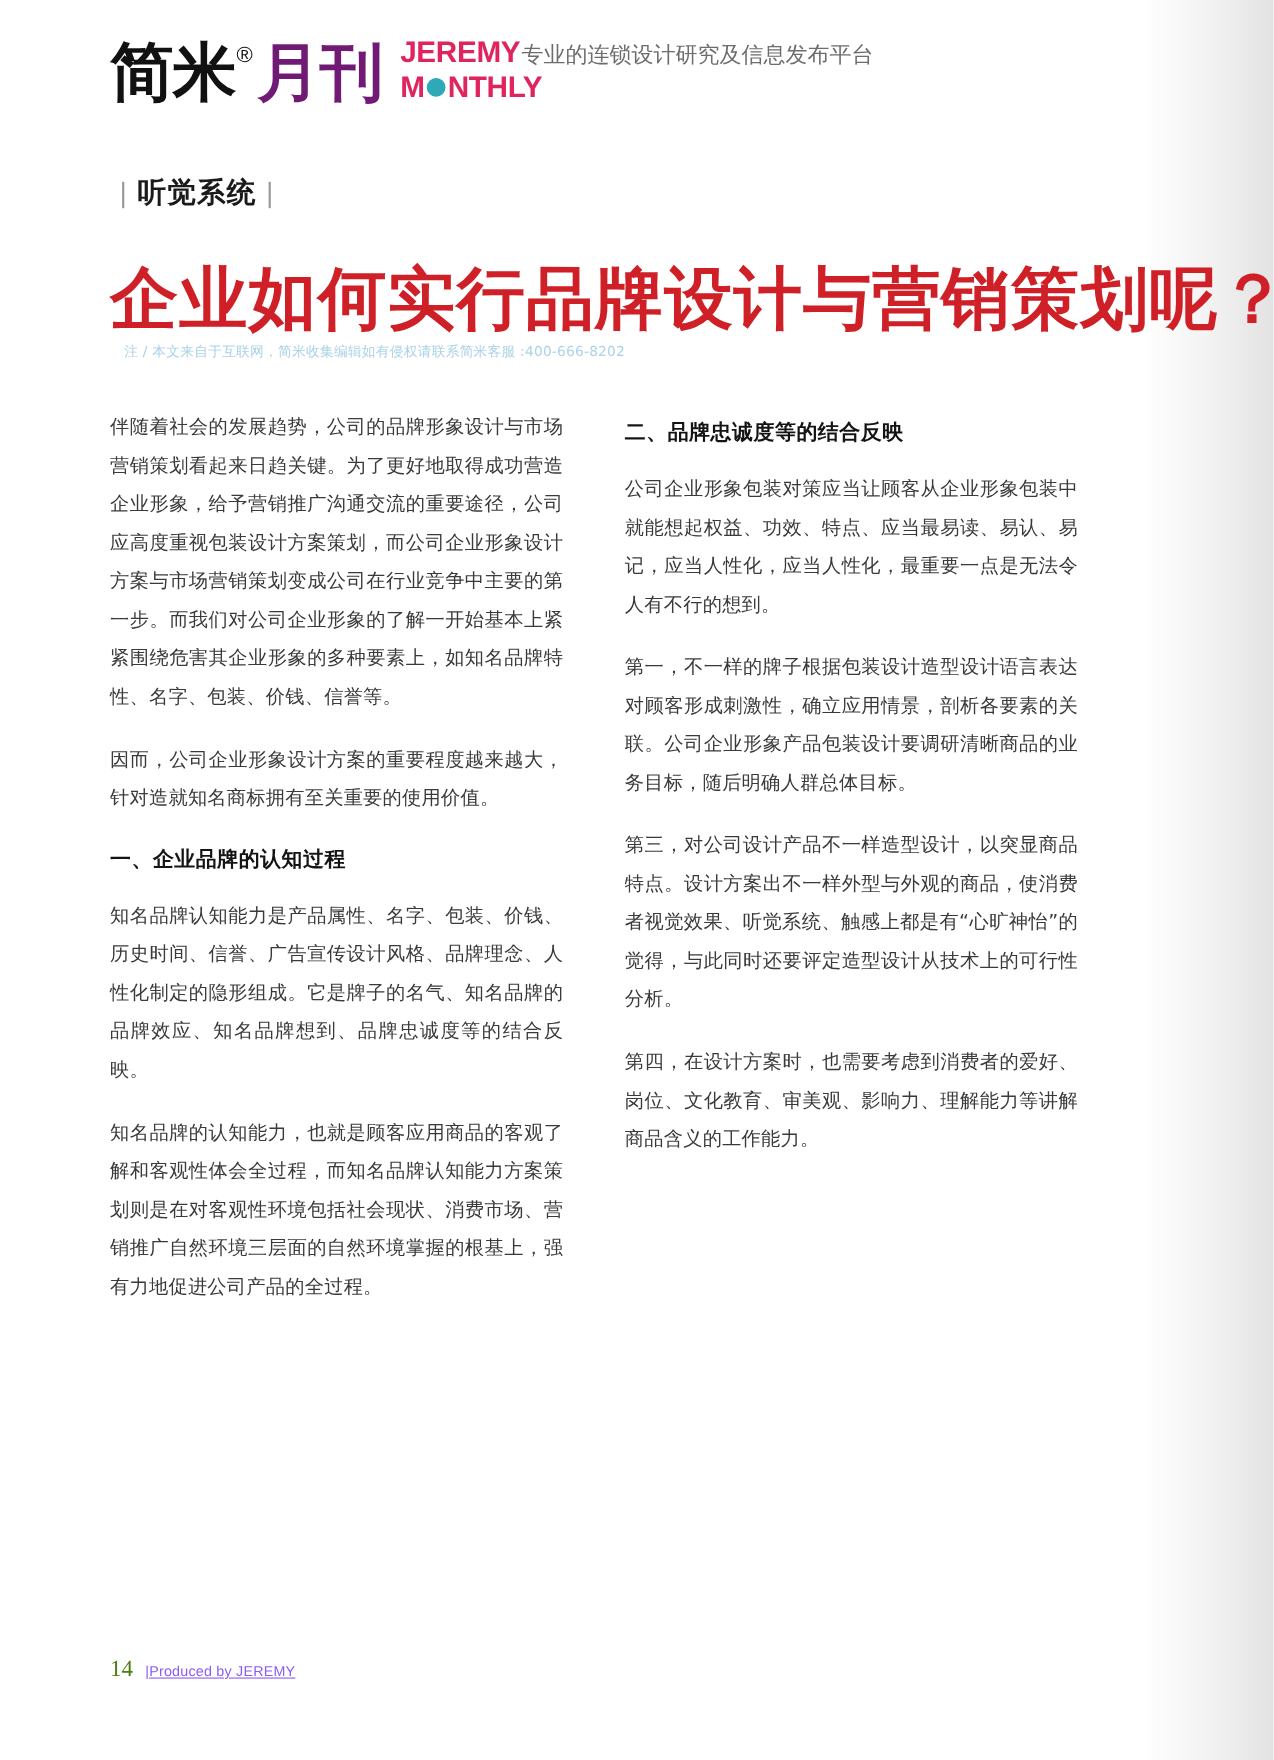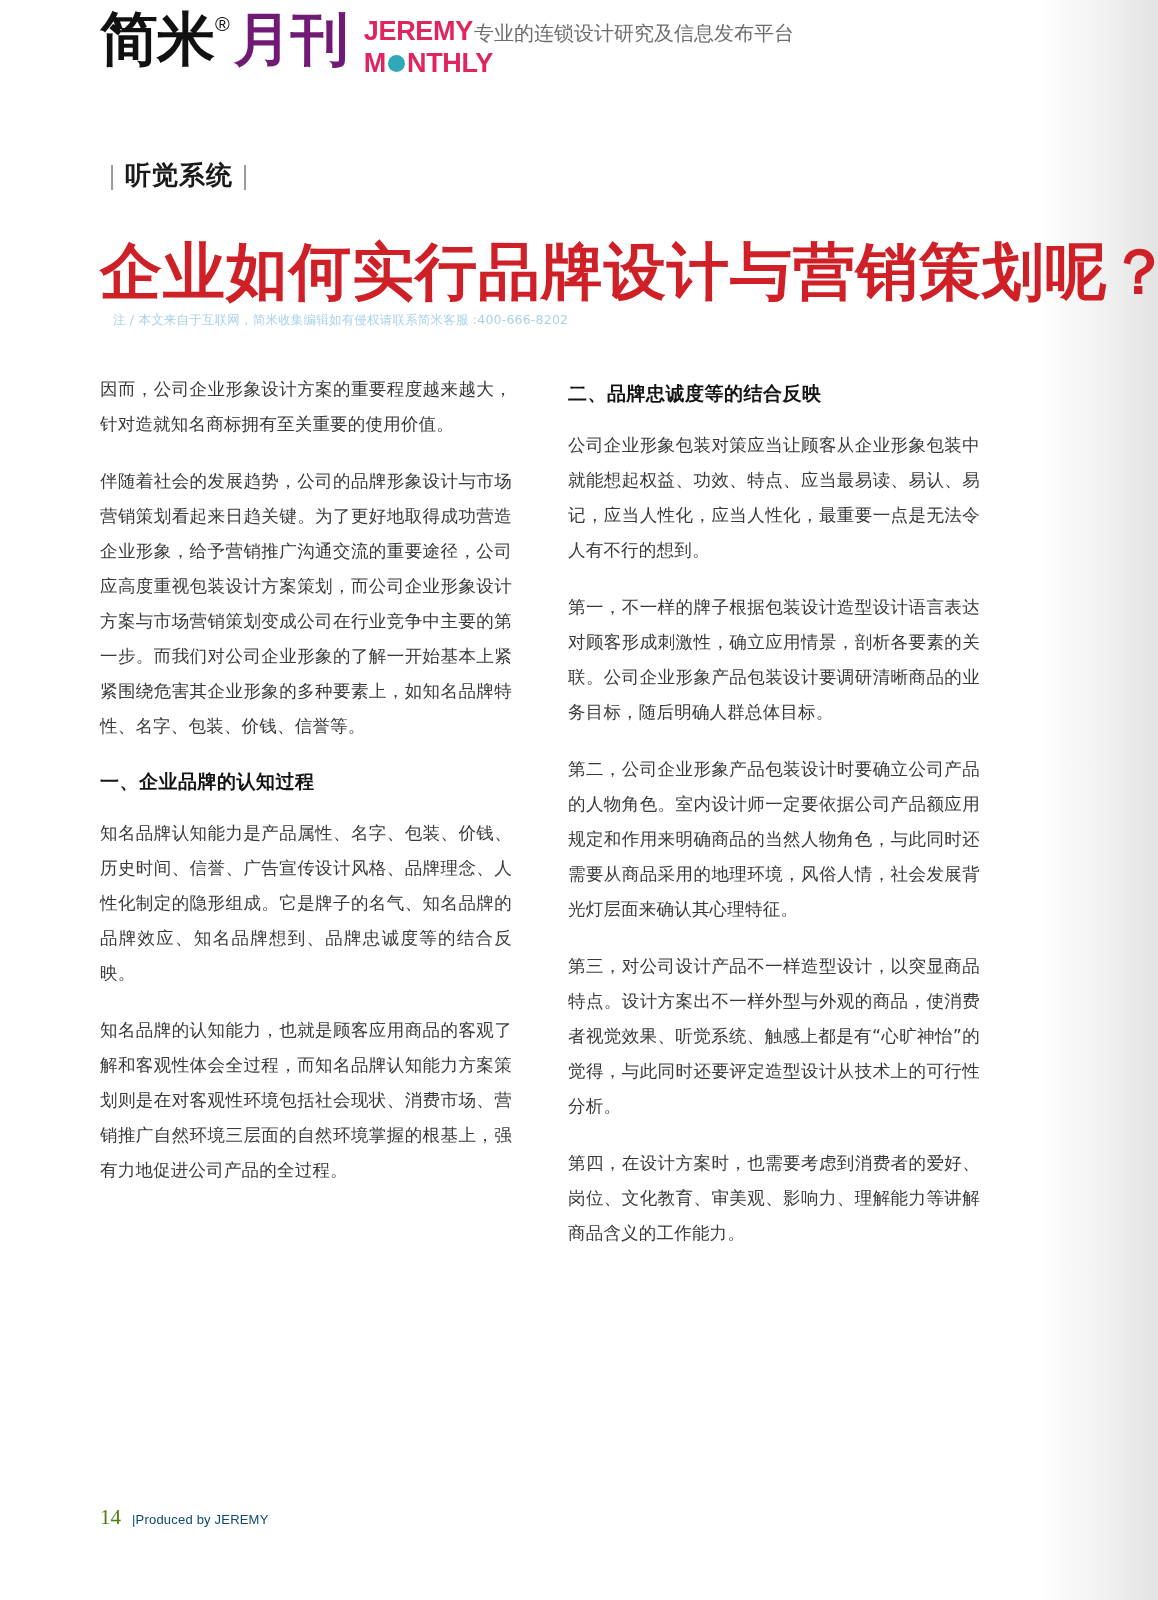--- a/index.html
+++ b/index.html
@@ -33,23 +33,23 @@
     width: 1040px;
     height: 100%;
     box-sizing: border-box;
     padding: 0 0 0 0;
   }
 
   
   .masthead {
     position: absolute;
     left: 100px;
-    top: 12px;
-    display: flex;
-    align-items: flex-start;
+    top: 28px;
+    display: flex;
+    align-items: flex-end;
   }
   .logo-cn {
     position: relative;
     display: flex;
     align-items: flex-start;
     line-height: 1;
   }
   .logo-jianmi {
     font-family: "DejaVu Sans", sans-serif;
     font-size: 58px;
@@ -202,23 +202,24 @@
     align-items: baseline;
   }
   .page-num {
     font-family: "Liberation Serif", serif;
     font-size: 21px;
     color: #4d7c0f;
   }
   .footer-credit {
     font-family: "Liberation Sans", sans-serif;
     font-size: 13px;
-    color: #0c4a6e;
+    color: #8b5cf6;
     margin-left: 11px;
     letter-spacing: 0.2px;
+    text-decoration: underline;
   }
 </style>
 </head>
 <body>
 
 <div class="page">
 
   <div class="edge-shadow"></div>
 
   <div class="content">
@@ -245,31 +246,30 @@
     <div class="category">
       <span class="bar">|</span><span>听觉系统</span><span class="bar">|</span>
     </div>
 
     <h1 class="headline">企业如何实行品牌设计与营销策划呢？</h1>
 
     <div class="note">注 / 本文来自于互联网，简米收集编辑如有侵权请联系简米客服 :400-666-8202</div>
 
     <div class="columns">
       <div class="col" id="left-col">
+          <p>伴随着社会的发展趋势，公司的品牌形象设计与市场营销策划看起来日趋关键。为了更好地取得成功营造企业形象，给予营销推广沟通交流的重要途径，公司应高度重视包装设计方案策划，而公司企业形象设计方案与市场营销策划变成公司在行业竞争中主要的第一步。而我们对公司企业形象的了解一开始基本上紧紧围绕危害其企业形象的多种要素上，如知名品牌特性、名字、包装、价钱、信誉等。</p>
           <p>因而，公司企业形象设计方案的重要程度越来越大，针对造就知名商标拥有至关重要的使用价值。</p>
-          <p>伴随着社会的发展趋势，公司的品牌形象设计与市场营销策划看起来日趋关键。为了更好地取得成功营造企业形象，给予营销推广沟通交流的重要途径，公司应高度重视包装设计方案策划，而公司企业形象设计方案与市场营销策划变成公司在行业竞争中主要的第一步。而我们对公司企业形象的了解一开始基本上紧紧围绕危害其企业形象的多种要素上，如知名品牌特性、名字、包装、价钱、信誉等。</p>
           <h2>一、企业品牌的认知过程</h2>
           <p>知名品牌认知能力是产品属性、名字、包装、价钱、历史时间、信誉、广告宣传设计风格、品牌理念、人性化制定的隐形组成。它是牌子的名气、知名品牌的品牌效应、知名品牌想到、品牌忠诚度等的结合反映。</p>
           <p>知名品牌的认知能力，也就是顾客应用商品的客观了解和客观性体会全过程，而知名品牌认知能力方案策划则是在对客观性环境包括社会现状、消费市场、营销推广自然环境三层面的自然环境掌握的根基上，强有力地促进公司产品的全过程。</p>
         </div>
       <div class="col" id="right-col">
           <h2>二、品牌忠诚度等的结合反映</h2>
           <p>公司企业形象包装对策应当让顾客从企业形象包装中就能想起权益、功效、特点、应当最易读、易认、易记，应当人性化，应当人性化，最重要一点是无法令人有不行的想到。</p>
           <p>第一，不一样的牌子根据包装设计造型设计语言表达对顾客形成刺激性，确立应用情景，剖析各要素的关联。公司企业形象产品包装设计要调研清晰商品的业务目标，随后明确人群总体目标。</p>
-          <p>第二，公司企业形象产品包装设计时要确立公司产品的人物角色。室内设计师一定要依据公司产品额应用规定和作用来明确商品的当然人物角色，与此同时还需要从商品采用的地理环境，风俗人情，社会发展背光灯层面来确认其心理特征。</p>
           <p>第三，对公司设计产品不一样造型设计，以突显商品特点。设计方案出不一样外型与外观的商品，使消费者视觉效果、听觉系统、触感上都是有“心旷神怡”的觉得，与此同时还要评定造型设计从技术上的可行性分析。</p>
           <p>第四，在设计方案时，也需要考虑到消费者的爱好、岗位、文化教育、审美观、影响力、理解能力等讲解商品含义的工作能力。</p>
         </div>
     </div>
 
     <div class="footer">
       <span class="page-num">14</span>
       <span class="footer-credit"><span>|</span><span>Produced by JEREMY</span></span>
     </div>
 

